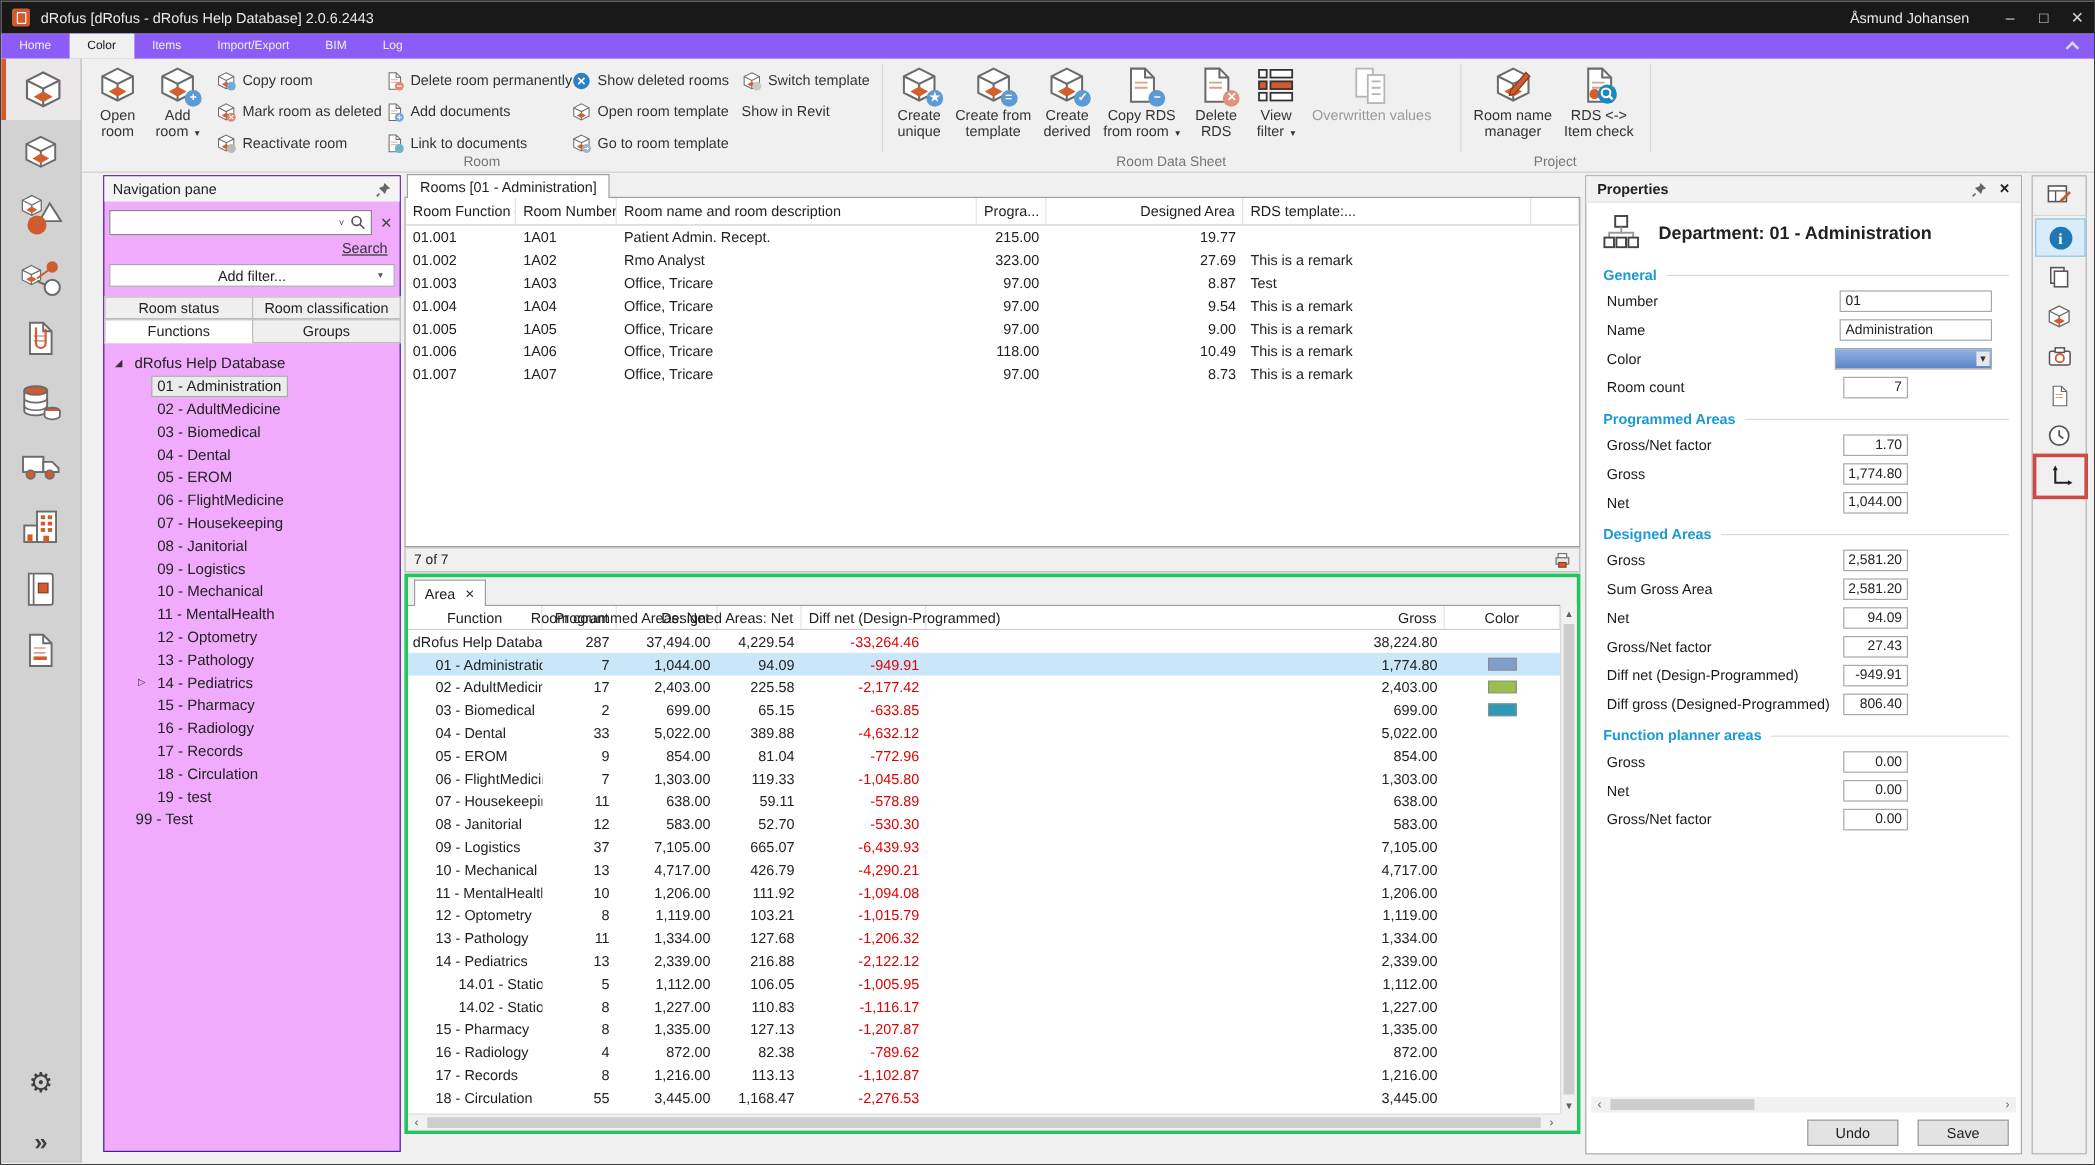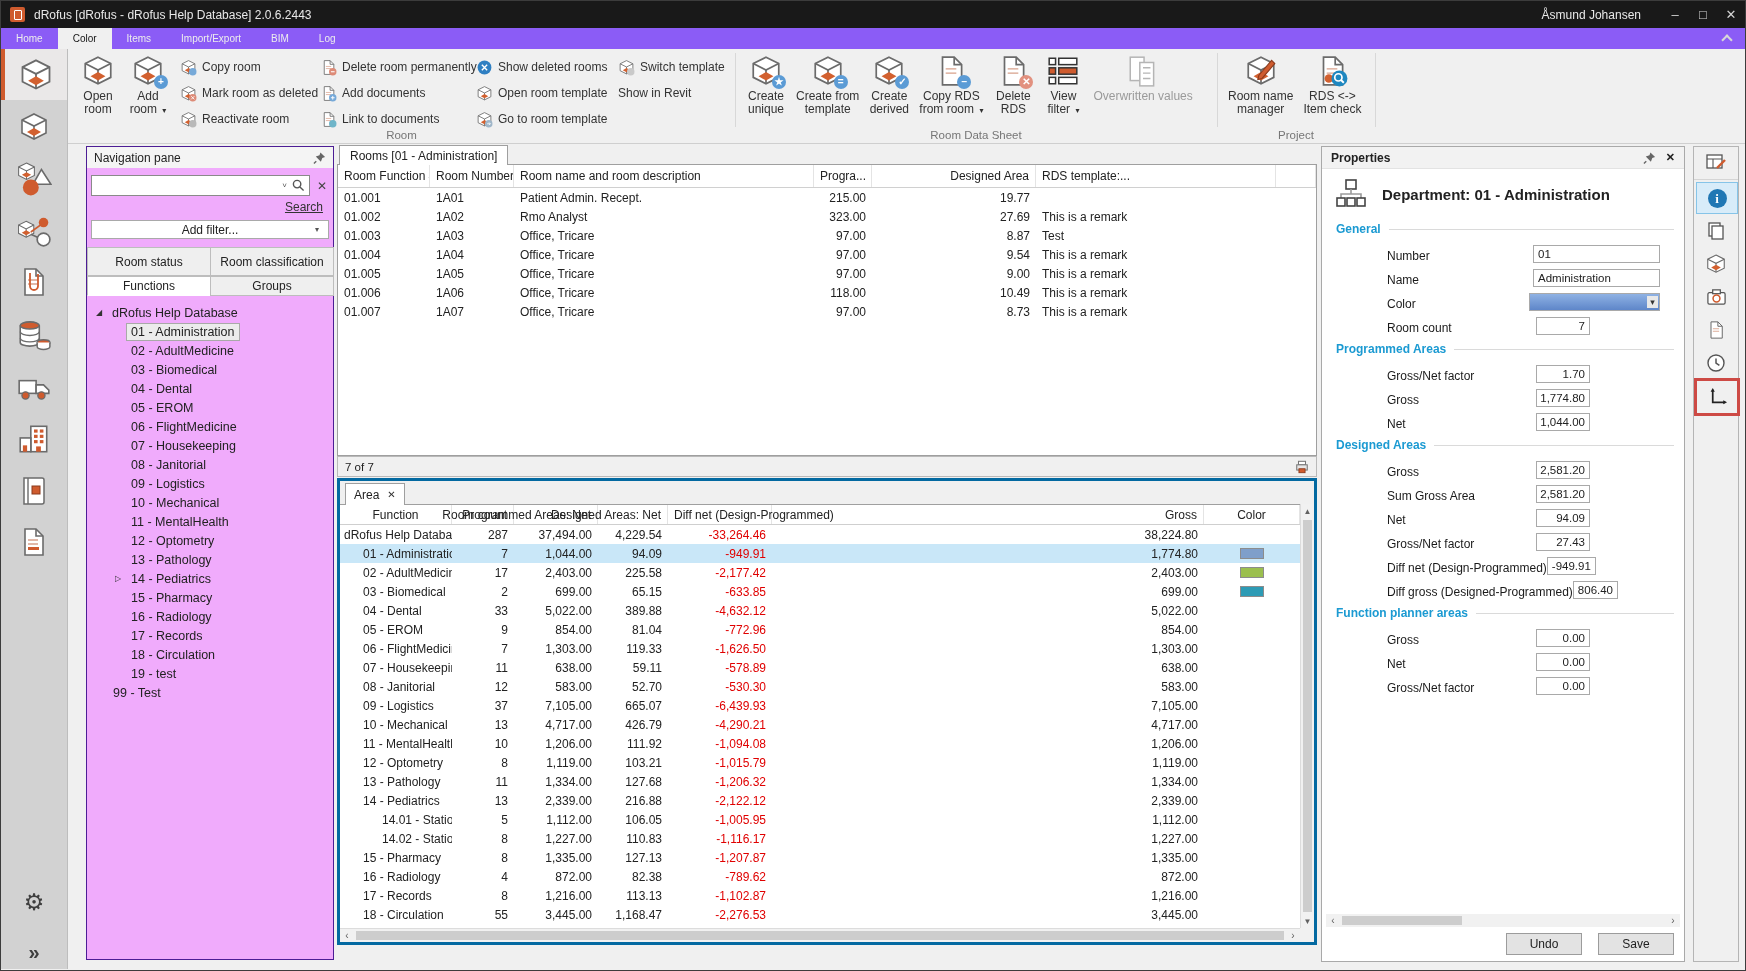--- a/index.html
+++ b/index.html
@@ -50,21 +50,21 @@
   .nav-search{margin:7px 4px 0 4px;display:flex;align-items:center;}
   .search-box{flex:1;height:21px;border:1px solid #8a8a8a;background:#fff;display:flex;align-items:center;padding:0 4px;}
   .search-box .sp{flex:1;}
   .dd{font-size:8px;color:#555;margin:0 5px;}
   .xglyph{font-size:12px;color:#444;margin-left:7px;margin-right:2px;}
   .search-link{text-align:right;padding:4px 10px 0 0;text-decoration:underline;color:#333;}
   .add-filter{margin:6px 4px 0 4px;height:19px;border:1px solid #a9a9a9;background:#fff;display:flex;
               align-items:center;justify-content:center;position:relative;}
   .add-filter .dd{position:absolute;right:4px;}
   .nav-tabs{display:flex;margin-top:8px;}
-  .ntab{flex:1;height:29px;border:1px solid #bdbdbd;background:#efefef;display:flex;align-items:center;
+  .ntab{flex:1;height:19px;border:1px solid #bdbdbd;background:#efefef;display:flex;align-items:center;
         justify-content:center;margin-right:-1px;}
   .nav-tabs2 .ntab{height:20px;}
   .nav-tabs2 .ntab.active{background:#fff;border-bottom:1px solid #fff;}
   .tree{margin-top:7px;}
   .tree-item{height:19px;display:flex;align-items:center;font-size:12.5px;white-space:nowrap;}
   .expander{width:16px;text-align:center;font-size:8px;color:#333;flex:0 0 auto;}
   .tree-label{padding:1px 4px;border:1px solid transparent;}
   .tree-item.selected .tree-label{background:#ececec;border:1px solid #a9a9a9;}
   
   .rooms-tab{position:absolute;left:338px;top:144px;height:20px;padding:0 10px;background:#fff;
@@ -73,21 +73,21 @@
   .rgrid{display:grid;grid-template-columns:92px 84px 300px 58px 164px 240px 1fr;align-items:center;font-size:12px;}
   .rhead{height:23px;border-bottom:1px solid #d0d0d0;}
   .rhead>span{padding:0 6px;border-right:1px solid #e4e4e4;height:100%;display:flex;align-items:center;white-space:nowrap;overflow:hidden;}
   .rrow{height:19px;}
   .rrow>span{padding:0 6px;white-space:nowrap;overflow:hidden;}
   .tr-r{justify-content:flex-end;text-align:right;}
   .statusbar{position:absolute;left:336px;width:980px;height:21px;background:#f0f0f0;border:1px solid #b9b9b9;
              display:flex;align-items:center;font-size:11.5px;padding:0 7px;}
   .statusbar .sp{flex:1;}
   
-  .areapanel{position:absolute;left:336px;top:477px;width:980px;height:467px;border:3px solid #0369a1;background:#f0f0f0;}
+  .areapanel{position:absolute;left:336px;top:477px;width:980px;height:467px;border:3px solid #22c55e;background:#f0f0f0;}
   .area-tab{position:absolute;left:5px;top:2px;height:22px;background:#fff;border:1px solid #9f9f9f;border-bottom:none;
             padding:0 8px;display:flex;gap:8px;align-items:center;font-size:12px;z-index:2;}
   .tab-close{font-size:10px;color:#333;}
   .area-grid{position:absolute;left:0;top:23px;right:14px;bottom:14px;background:#fff;border-top:1px solid #9f9f9f;overflow:hidden;}
   .agrid{display:grid;grid-template-columns:112px 62px 84px 70px 104px 1fr 96px;align-items:center;font-size:12px;}
   .ahead{height:20px;border-bottom:1px solid #cfcfcf;}
   .ahead>span{padding:0 6px;border-right:1px solid #e4e4e4;height:100%;display:flex;align-items:center;white-space:nowrap;}
   .arow{height:19px;}
   .arow>span{white-space:nowrap;overflow:hidden;padding:0 6px;}
   .arow.selected{background:#c9e7f8;}
@@ -108,21 +108,21 @@
   .hsb .arr.r{margin-left:auto;}
   .sbcorner{position:absolute;right:0;bottom:0;width:14px;height:14px;background:#f1f1f1;}
   
   .props{position:absolute;left:1320px;top:145px;width:364px;bottom:8px;background:#fff;border:1px solid #a9a9a9;font-size:12px;}
   .props-header{height:22px;background:#f2f2f2;display:flex;align-items:center;padding:0 9px;border-bottom:1px solid #e3e3e3;font-weight:bold;}
   .props-header .sp{flex:1;}
   .dept-row{display:flex;align-items:center;padding:9px 12px 5px 13px;}
   .dept-title{font-size:15px;font-weight:bold;margin-left:15px;}
   .psec-h{display:flex;align-items:center;padding:7px 10px 3px 14px;color:#1b9ad2;font-weight:bold;}
   .psec-h::after{content:"";flex:1;border-top:1px solid #dadada;margin-left:8px;}
-  .prop-row{display:flex;align-items:flex-end;height:24px;padding:0 24px 0 17px;margin-left:48px;}
+  .prop-row{display:flex;align-items:center;height:24px;padding:0 24px 0 17px;}
   .prop-label{flex:1;color:#1a1a1a;white-space:nowrap;}
   .prop-box{border:1px solid #a9a9a9;height:18px;font-size:11.5px;display:flex;align-items:center;padding:0 4px;background:#fff;}
   .kind-text{width:127px;}
   .kind-num{width:54px;justify-content:flex-end;margin-right:70px;}
   .kind-color{width:131px;position:relative;background:linear-gradient(#8fb2e4,#5e86c9);}
   .kind-color::after{content:"▾";position:absolute;right:1px;top:2px;font-size:9px;color:#333;background:#e8e8e8;
                      width:11px;height:12px;text-align:center;line-height:12px;}
   .psb{position:absolute;left:4px;right:4px;bottom:34px;height:13px;background:#f1f1f1;display:flex;align-items:center;
        font-size:10px;color:#606060;}
   .psb .thumb{position:absolute;left:16px;width:120px;top:2px;bottom:2px;background:#cdcdcd;}
@@ -784,21 +784,21 @@
             <span class="ar c-diff">-772.96</span>
             <span class="ar">854.00</span>
             <span class="c-color"></span>
           </div>
 
           <div class="agrid arow">
             <span style="padding-left: 23px;">06 - FlightMedicine</span>
             <span class="ar">7</span>
             <span class="ar">1,303.00</span>
             <span class="ar">119.33</span>
-            <span class="ar c-diff">-1,626.50</span>
+            <span class="ar c-diff">-1,045.80</span>
             <span class="ar">1,303.00</span>
             <span class="c-color"></span>
           </div>
 
           <div class="agrid arow">
             <span style="padding-left: 23px;">07 - Housekeeping</span>
             <span class="ar">11</span>
             <span class="ar">638.00</span>
             <span class="ar">59.11</span>
             <span class="ar c-diff">-578.89</span>

